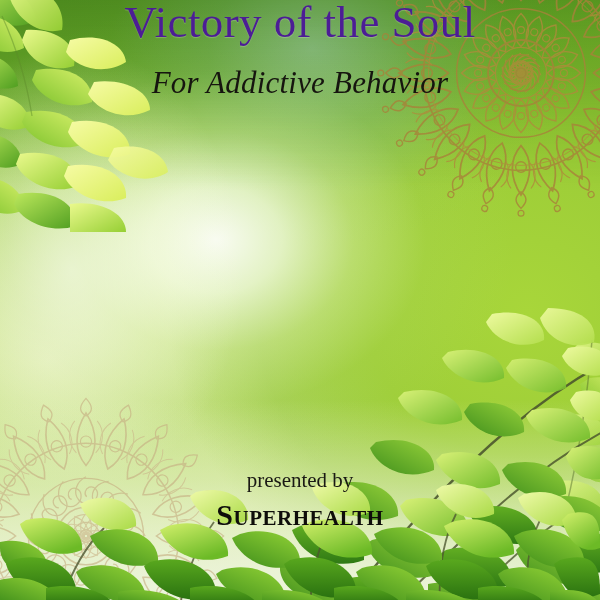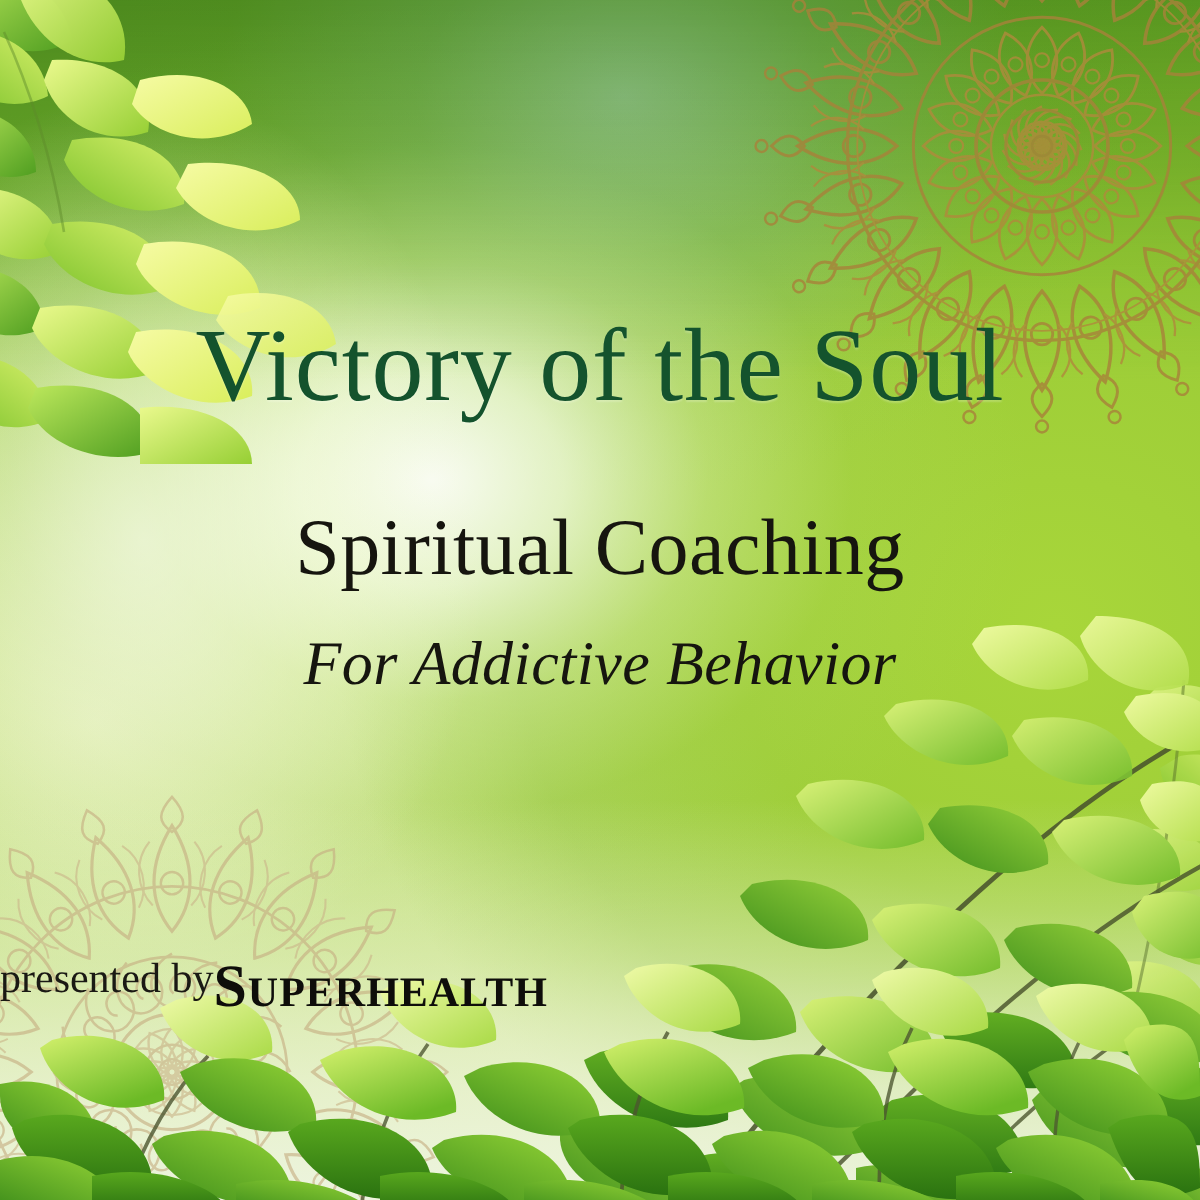--- a/index.html
+++ b/index.html
@@ -126,24 +126,23 @@
   .content {
     position: absolute;
     inset: 0;
     display: flex;
     flex-direction: column;
     align-items: center;
     z-index: 20;
   }
 
   .title {
-    margin-top: 158px;
-    font-size: 52px;
+    font-size: 45px;
     line-height: 1;
-    color: #14532d;
+    color: #4c1d95;
     letter-spacing: 0.4px;
     font-weight: 400;
     text-shadow: 0 1px 1px rgba(255,255,255,0.22);
     white-space: nowrap;
   }
 
   .subtitle {
     margin-top: 44px;
     font-size: 40px;
     line-height: 1;
@@ -163,21 +162,21 @@
     letter-spacing: 0.2px;
     white-space: nowrap;
     text-align: center;
   }
 
   .presenter-block {
     position: absolute;
     left: 0; right: 0;
     top: 470px;
     display: flex;
-    flex-direction: row;
+    flex-direction: column;
     align-items: center;
   }
   .presented-by {
     font-size: 21px;
     line-height: 1;
     color: #1a1914;
     font-weight: 400;
   }
   .brand {
     margin-top: 9px;
@@ -572,21 +571,20 @@
       <path d="M334,132 C372,124 402,142 402,150 L334,150 Z" fill="url(#bl4)"></path>
       <path d="M406,136 C444,128 474,146 474,150 L406,150 Z" fill="url(#bl2)"></path>
       <path d="M478,132 C516,124 546,142 546,150 L478,150 Z" fill="url(#bl4)"></path>
       <path d="M550,136 C588,128 600,146 600,150 L550,150 Z" fill="url(#bl2)"></path>
     </g>
   </svg>
 
   <div class="content">
     <div class="title">Victory of the Soul</div>
 
-    <div class="subtitle">Spiritual Coaching</div>
 
     <div class="tagline">For Addictive Behavior</div>
 
     <div class="presenter-block">
       <div class="presented-by">presented by</div>
       <div class="brand">SuperHealth</div>
     </div>
   </div>
 
 </div>

